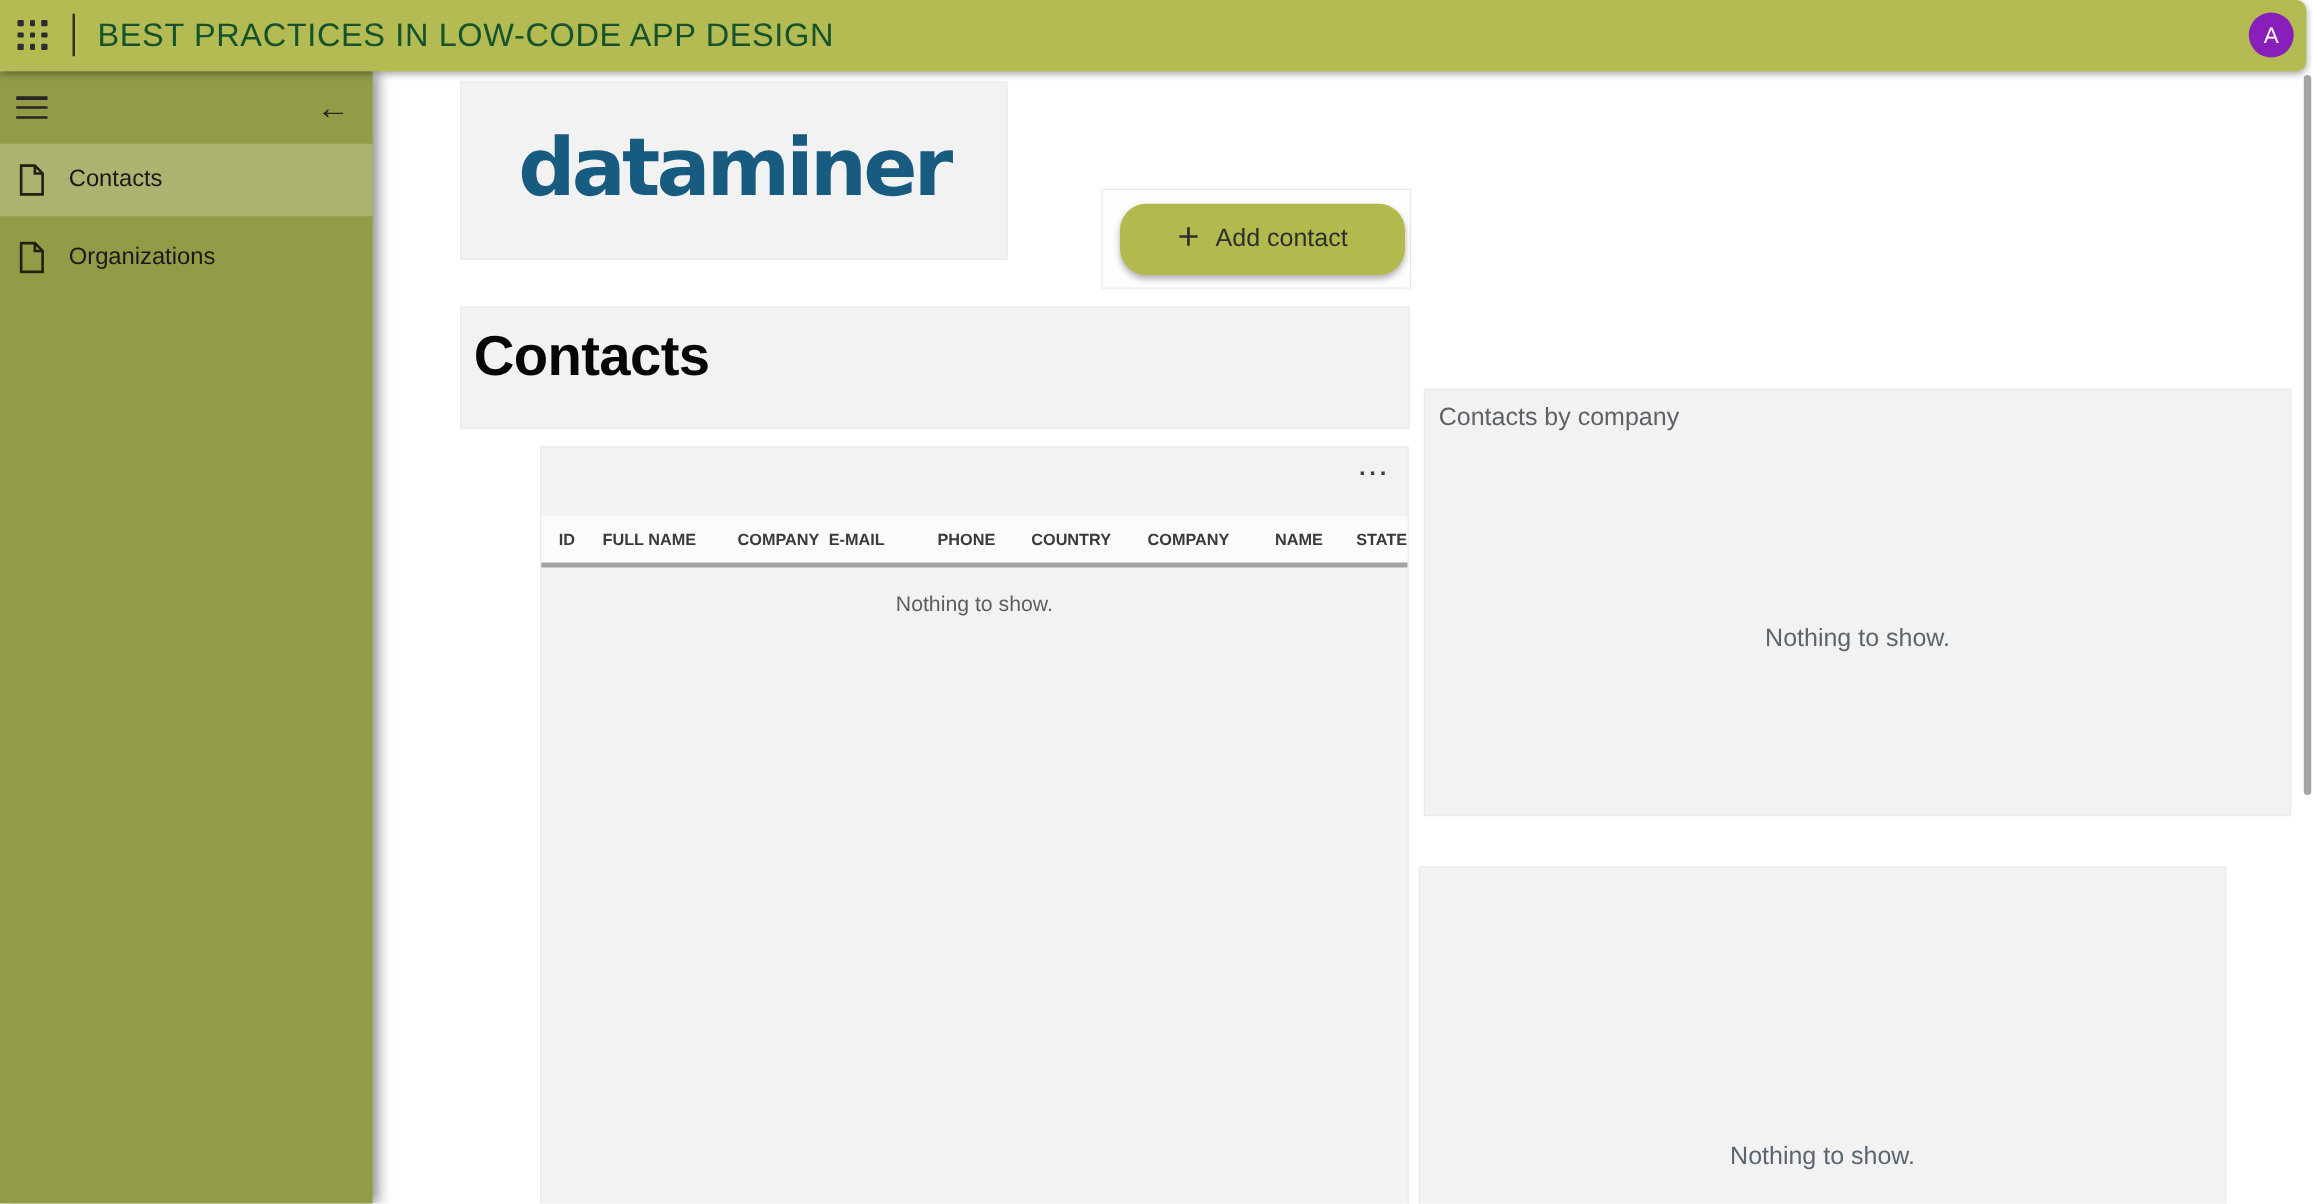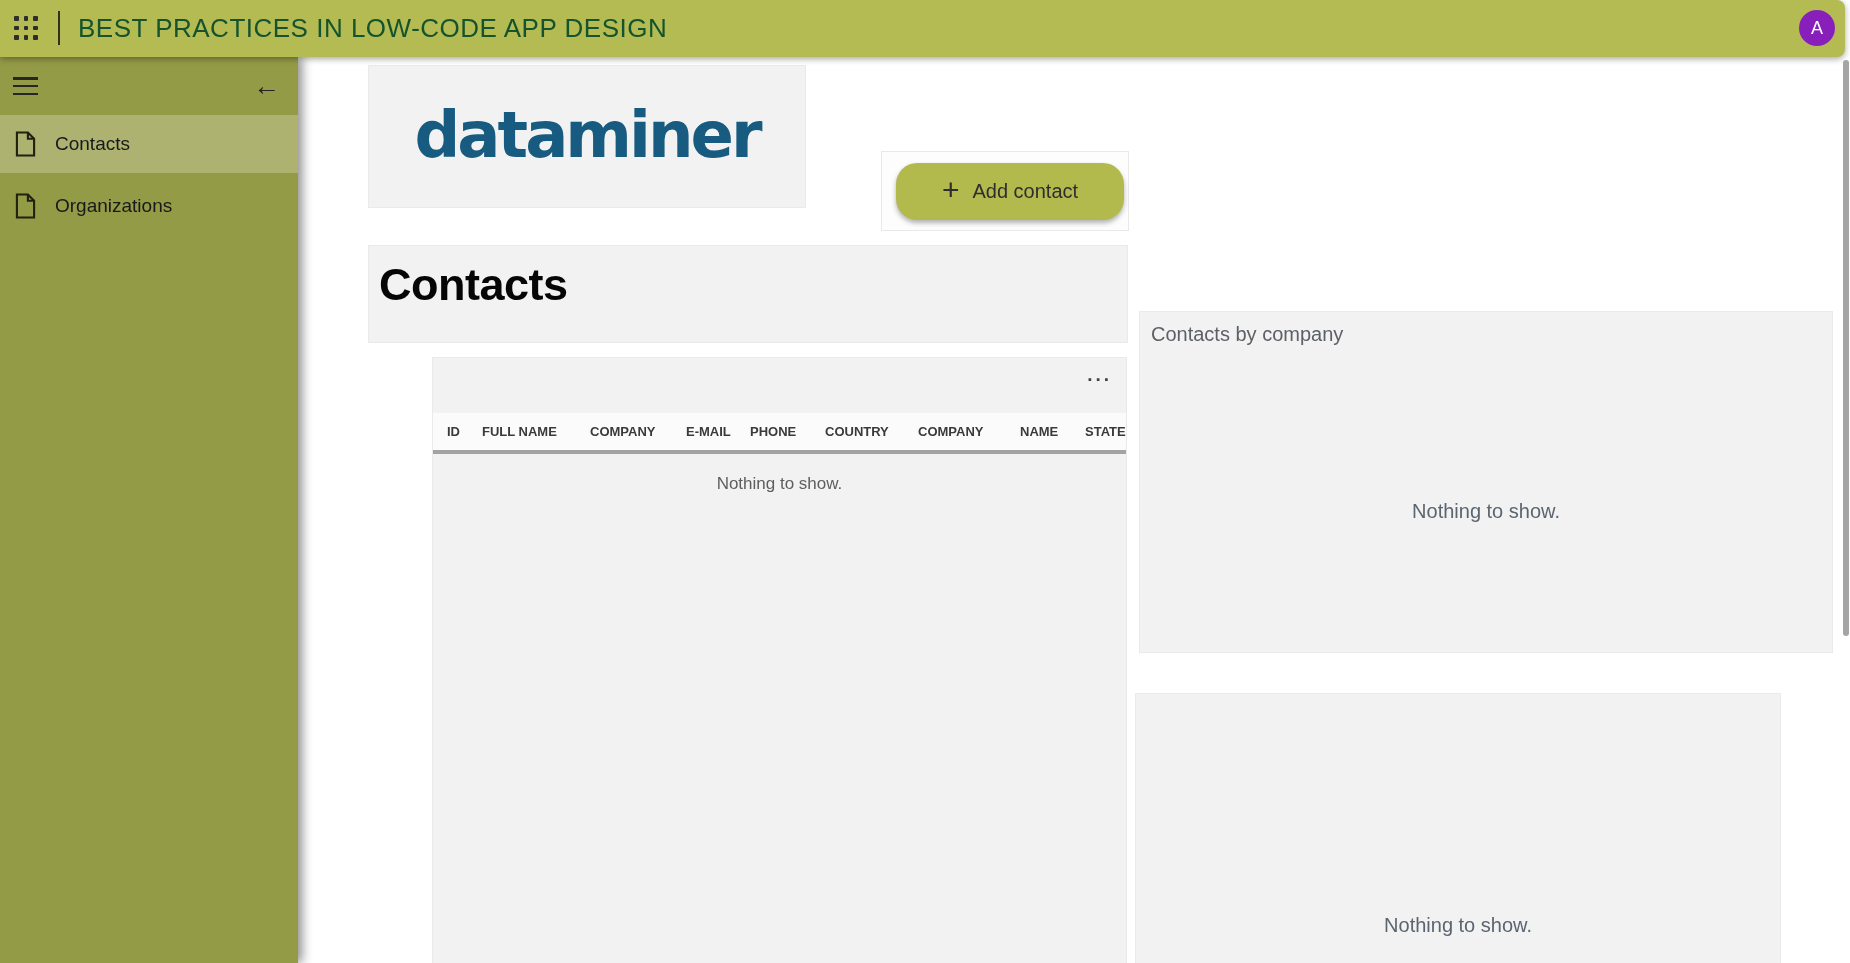--- a/index.html
+++ b/index.html
@@ -52,21 +52,21 @@
   .page-title{font-size:45px;font-weight:bold;color:#060606;padding:13px 0 0 10px;
               letter-spacing:-.5px;}
 
   .table-card{left:134px;top:300px;width:695px;height:663px;}
   .more-btn{position:absolute;right:8px;top:2px;font-size:19px;font-weight:bold;color:#3f3f3f;
             letter-spacing:3px;cursor:pointer;padding:4px 6px;}
   .thead{position:absolute;left:0;right:0;top:55px;height:37px;background:#fbfbfb;
          border-bottom:4px solid #a3a3a3;}
   .th{position:absolute;top:0;height:37px;line-height:37px;font-size:13px;font-weight:bold;
       color:#3b3a39;white-space:nowrap;}
-  .th0{left:14px}.th1{left:49px}.th2{left:157px}.th3{left:253px}.th4{left:317px}
+  .th0{left:14px}.th1{left:49px}.th2{left:157px}.th3{left:230px}.th4{left:317px}
   .th5{left:392px}.th6{left:485px}.th7{left:587px}.th8{left:652px}
   .table-empty{position:absolute;left:0;right:0;top:116px;text-align:center;font-size:17px;
                color:var(--muted_text);}
 
   .panel1{left:841px;top:254px;width:694px;height:342px;}
   .panel-title{font-size:20px;color:#5d6166;padding:11px 0 0 11px;}
   .panel-empty{position:absolute;left:0;right:0;text-align:center;font-size:20px;color:#5b6570;}
   .panel1 .panel-empty{top:188px;}
   .panel2{left:837px;top:636px;width:646px;height:340px;}
   .panel2 .panel-empty{top:220px;}

